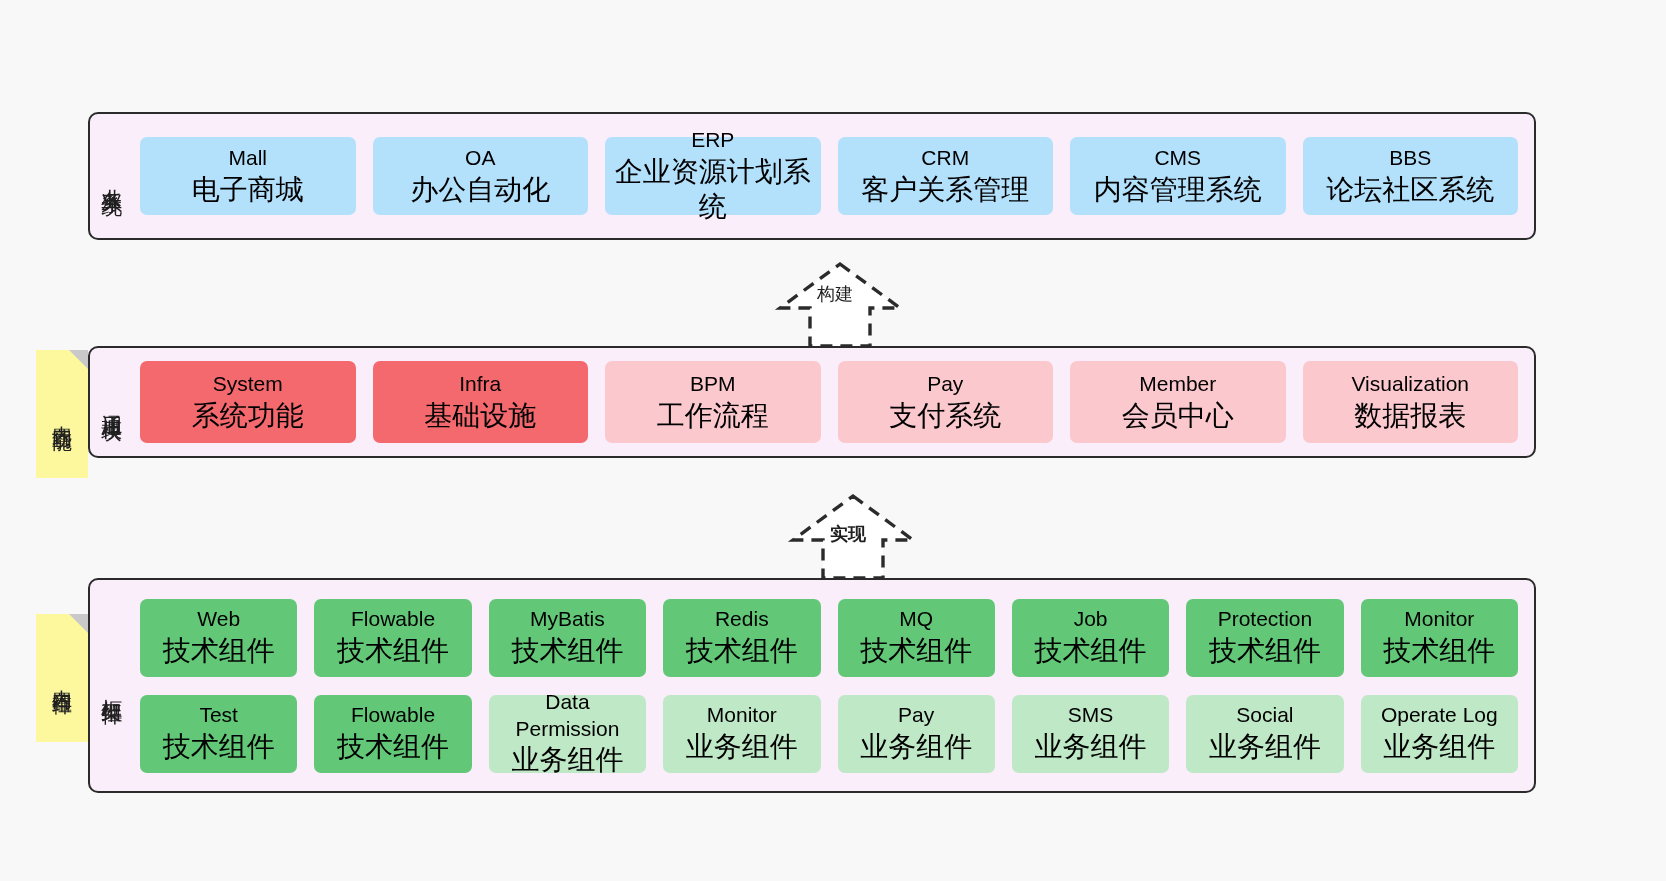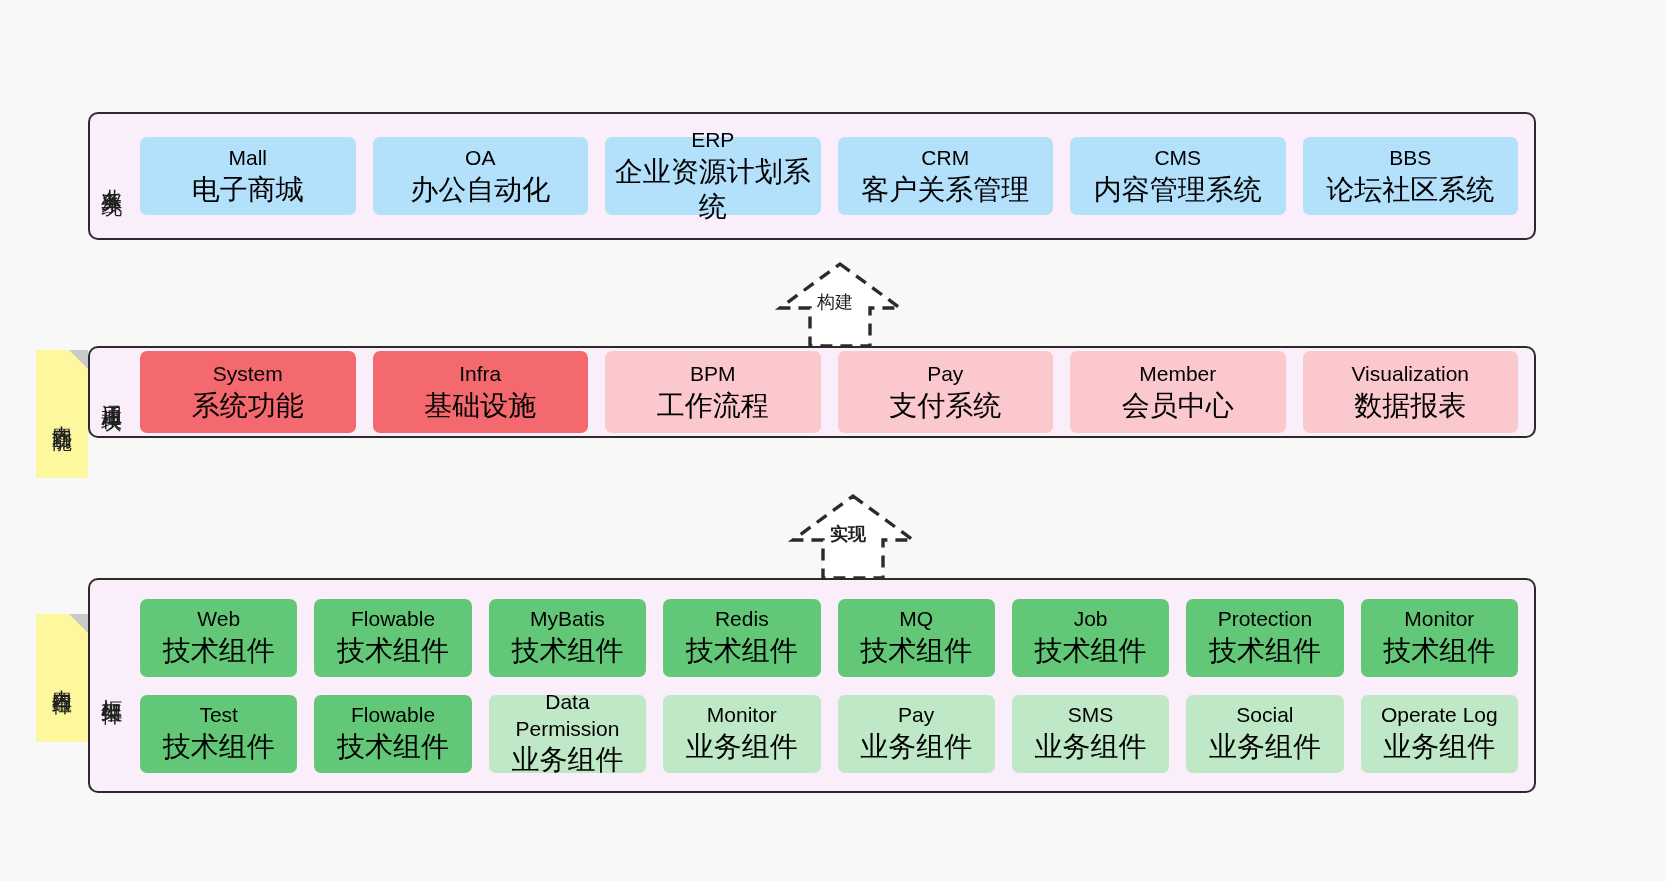--- a/index.html
+++ b/index.html
@@ -167,28 +167,28 @@
         </div>
 
       </div>
     </div>
   </div>
 
   <div class="arrow" style="left:755px; top:258px; width:170px; height:92px;">
     <svg width="170" height="92" viewBox="0 0 170 92">
       <path d="M 85 6 L 145 50 L 115 50 L 115 88 L 55 88 L 55 50 L 25 50 Z" fill="#ffffff" stroke="#2b2b2b" stroke-width="3.4" stroke-dasharray="12,8" stroke-linejoin="miter"></path>
     </svg>
-    <span class="arrow-label" style="left:62px; top:32px;">构建</span>
+    <span class="arrow-label" style="left:62px; top:24px;">构建</span>
   </div>
 
   <div class="note" style="left:36px; top:350px; height:128px;">
     <span>内置功能</span>
   </div>
 
-  <div class="layer" id="layer-common" style="left:88px; top:346px; width:1448px; height:92px;">
+  <div class="layer" id="layer-common" style="left:88px; top:346px; width:1448px; height:112px;">
     <div class="layer-label">通用模块</div>
     <div class="layer-body">
       <div class="row">
 
         <div class="card c-red">
           <span class="t-en">System</span>
           <span class="t-cn">系统功能</span>
         </div>
 
         <div class="card c-red">

